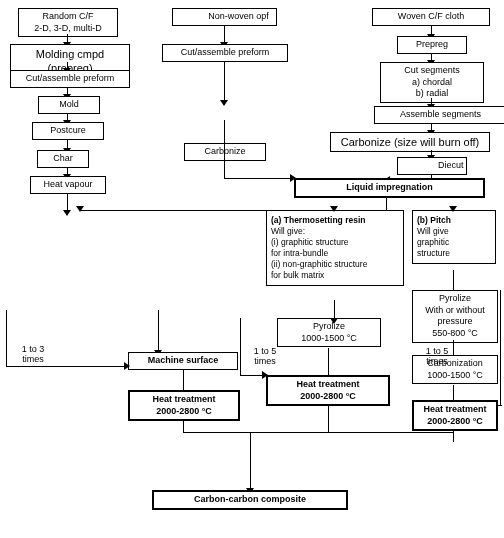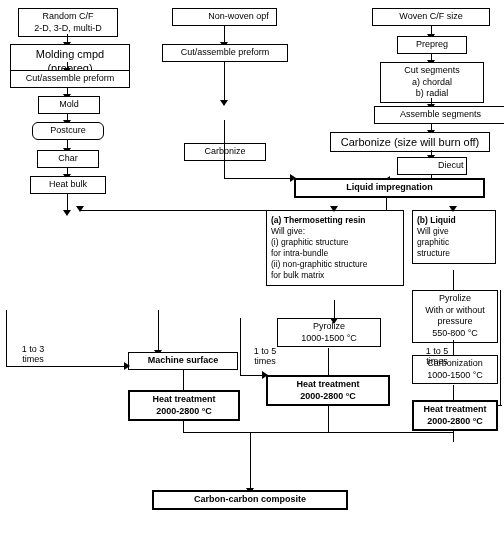--- a/index.html
+++ b/index.html
@@ -87,21 +87,21 @@
 
   <div class="box" style="left:18px;top:8px;width:100px;font-size:9px;">
     Random C/F<br>2-D, 3-D, multi-D
   </div>
 
   <div class="box" style="left:172px;top:8px;width:105px;font-size:9px;padding-left:32px;">
     Non-woven opf
   </div>
 
   <div class="box" style="left:372px;top:8px;width:118px;font-size:9px;">
-    Woven C/F size
+    Woven C/F cloth
   </div>
 
   <div class="arrow arrow-v" style="left:67px;top:34px;height:8px;"></div>
   <div class="arrowhead-down" style="left:63px;top:42px;"></div>
 
   <div class="box" style="left:10px;top:44px;width:120px;font-size:11px;">
     Molding cmpd (prepreg)
   </div>
 
   <div class="arrow arrow-v" style="left:67px;top:62px;height:6px;"></div>
@@ -114,36 +114,36 @@
   <div class="arrow arrow-v" style="left:67px;top:88px;height:6px;"></div>
   <div class="arrowhead-down" style="left:63px;top:94px;"></div>
 
   <div class="box" style="left:38px;top:96px;width:62px;font-size:9px;">
     Mold
   </div>
 
   <div class="arrow arrow-v" style="left:67px;top:114px;height:6px;"></div>
   <div class="arrowhead-down" style="left:63px;top:120px;"></div>
 
-  <div class="box" style="left:32px;top:122px;width:72px;font-size:9px;border-radius:6px;">
+  <div class="box" style="left:32px;top:122px;width:72px;font-size:9px;">
     Postcure
   </div>
 
   <div class="arrow arrow-v" style="left:67px;top:140px;height:8px;"></div>
   <div class="arrowhead-down" style="left:63px;top:148px;"></div>
 
-  <div class="box" style="left:37px;top:150px;width:62px;font-size:9px;">
+  <div class="box" style="left:37px;top:150px;width:52px;font-size:9px;">
     Char
   </div>
 
   <div class="arrow arrow-v" style="left:67px;top:168px;height:6px;"></div>
   <div class="arrowhead-down" style="left:63px;top:174px;"></div>
 
   <div class="box" style="left:30px;top:176px;width:76px;font-size:9px;">
-    Heat bulk
+    Heat vapour
   </div>
 
   <div class="arrow arrow-v" style="left:224px;top:26px;height:16px;"></div>
   <div class="arrowhead-down" style="left:220px;top:42px;"></div>
 
   <div class="box" style="left:162px;top:44px;width:126px;font-size:9px;">
     Cut/assemble preform
   </div>
 
   <div class="arrow arrow-v" style="left:224px;top:62px;height:38px;"></div>
@@ -209,21 +209,21 @@
   <div class="box" style="left:266px;top:210px;width:138px;font-size:8.5px;text-align:left;padding:4px;">
     <strong>(a) Thermosetting resin</strong><br>
     Will give:<br>
     (i) graphitic structure<br>
     for intra-bundle<br>
     (ii) non-graphitic structure<br>
     for bulk matrix
   </div>
 
   <div class="box" style="left:412px;top:210px;width:84px;font-size:8.5px;text-align:left;padding:4px;">
-    <strong>(b) Liquid</strong><br>
+    <strong>(b) Pitch</strong><br>
     Will give<br>
     graphitic<br>
     structure
   </div>
 
   <div class="arrow arrow-v" style="left:386px;top:198px;height:12px;"></div>
 
   <div class="arrow arrow-h" style="left:80px;top:210px;width:306px;"></div>
 
   <div class="arrow arrow-v" style="left:80px;top:210px;height:0px;"></div>

